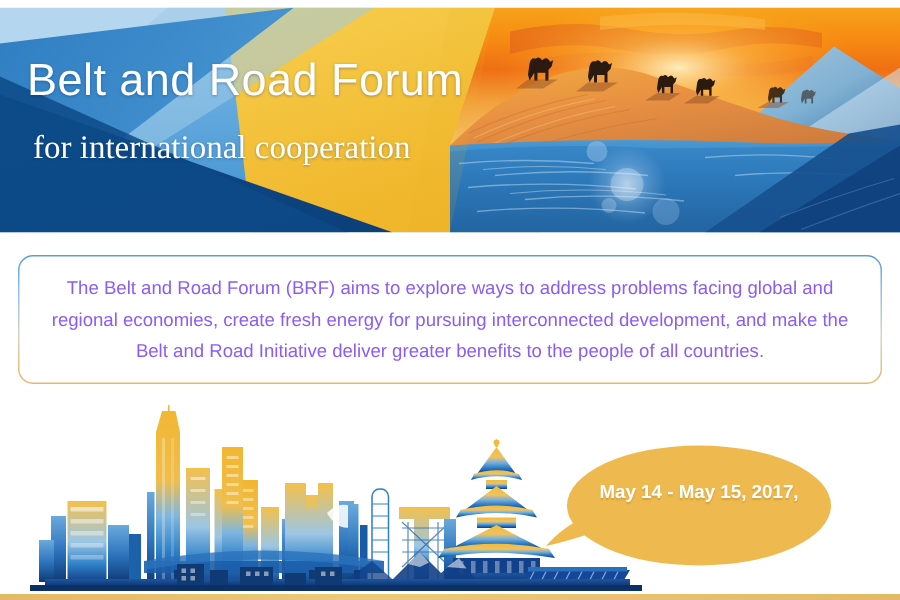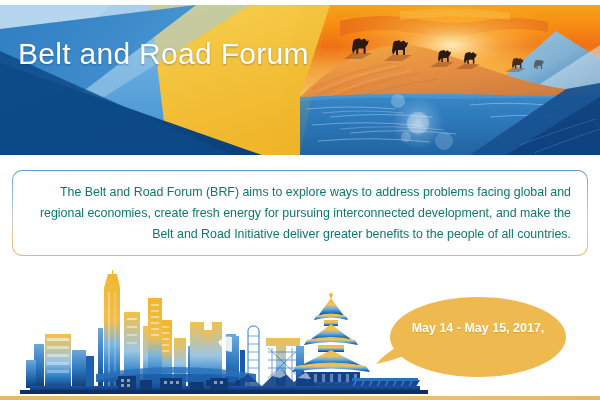--- a/index.html
+++ b/index.html
@@ -101,26 +101,26 @@
     left: 1px;
     top: 1px;
     right: 1px;
     bottom: 1px;
     background: #ffffff;
     border-radius: 9px;
     box-sizing: border-box;
     padding: 11px 16px 0 16px;
   }
   .desc-text {
-    color: #0f766e;
+    color: #8b5cf6;
     font-size: 12.4px;
     line-height: 21px;
     font-family: "Liberation Sans", sans-serif;
     margin: 0;
-    text-align: right;
+    text-align: center;
   }
 
   
   .skyline-area {
     position: absolute;
     left: 0;
     top: 268px;
     width: 600px;
     height: 132px;
     overflow: hidden;
@@ -130,21 +130,21 @@
     left: 0;
     top: 0;
     width: 600px;
     height: 132px;
     display: block;
   }
 
   
   .bubble {
     position: absolute;
-    left: 376px;
+    left: 364px;
     top: 296px;
     width: 192px;
     height: 82px;
   }
   .bubble-svg {
     position: absolute;
     left: 0;
     top: 0;
     width: 192px;
     height: 82px;
@@ -344,20 +344,21 @@
           <circle cx="444" cy="136" r="9" fill="#bcd9f5" opacity="0.25"></circle>
           <circle cx="406" cy="132" r="5" fill="#ffffff" opacity="0.22"></circle>
         </g>
 
         <polygon points="300,0 330,0 300,150 272,150" fill="#f0b429" opacity="0.12"></polygon>
       </g>
     </svg>
 
     <div class="banner-text">
       <div class="title-main">Belt and Road Forum</div>
+      <div class="title-sub">for international cooperation</div>
     </div>
   </div>
 
   <div class="desc-card">
     <div class="desc-card-border">
       <div class="desc-card-inner">
         <p class="desc-text">The Belt and Road Forum (BRF) aims to explore ways to address problems facing global and regional economies, create fresh energy for pursuing interconnected development, and make the Belt and Road Initiative deliver greater benefits to the people of all countries.</p>
       </div>
     </div>
   </div>

